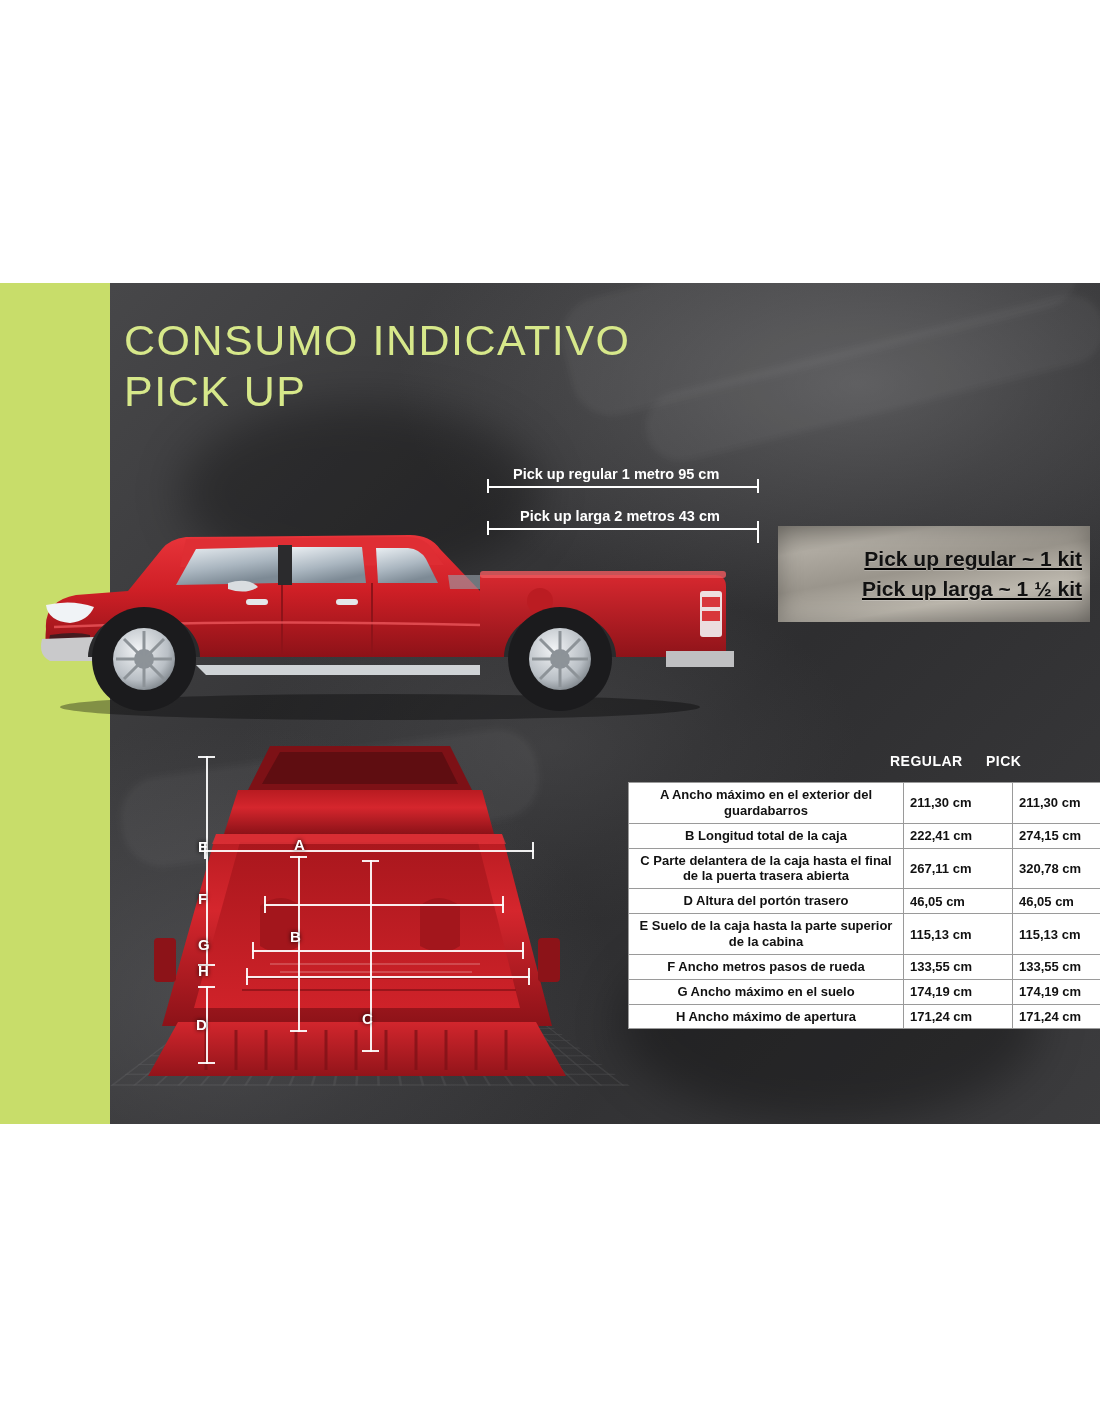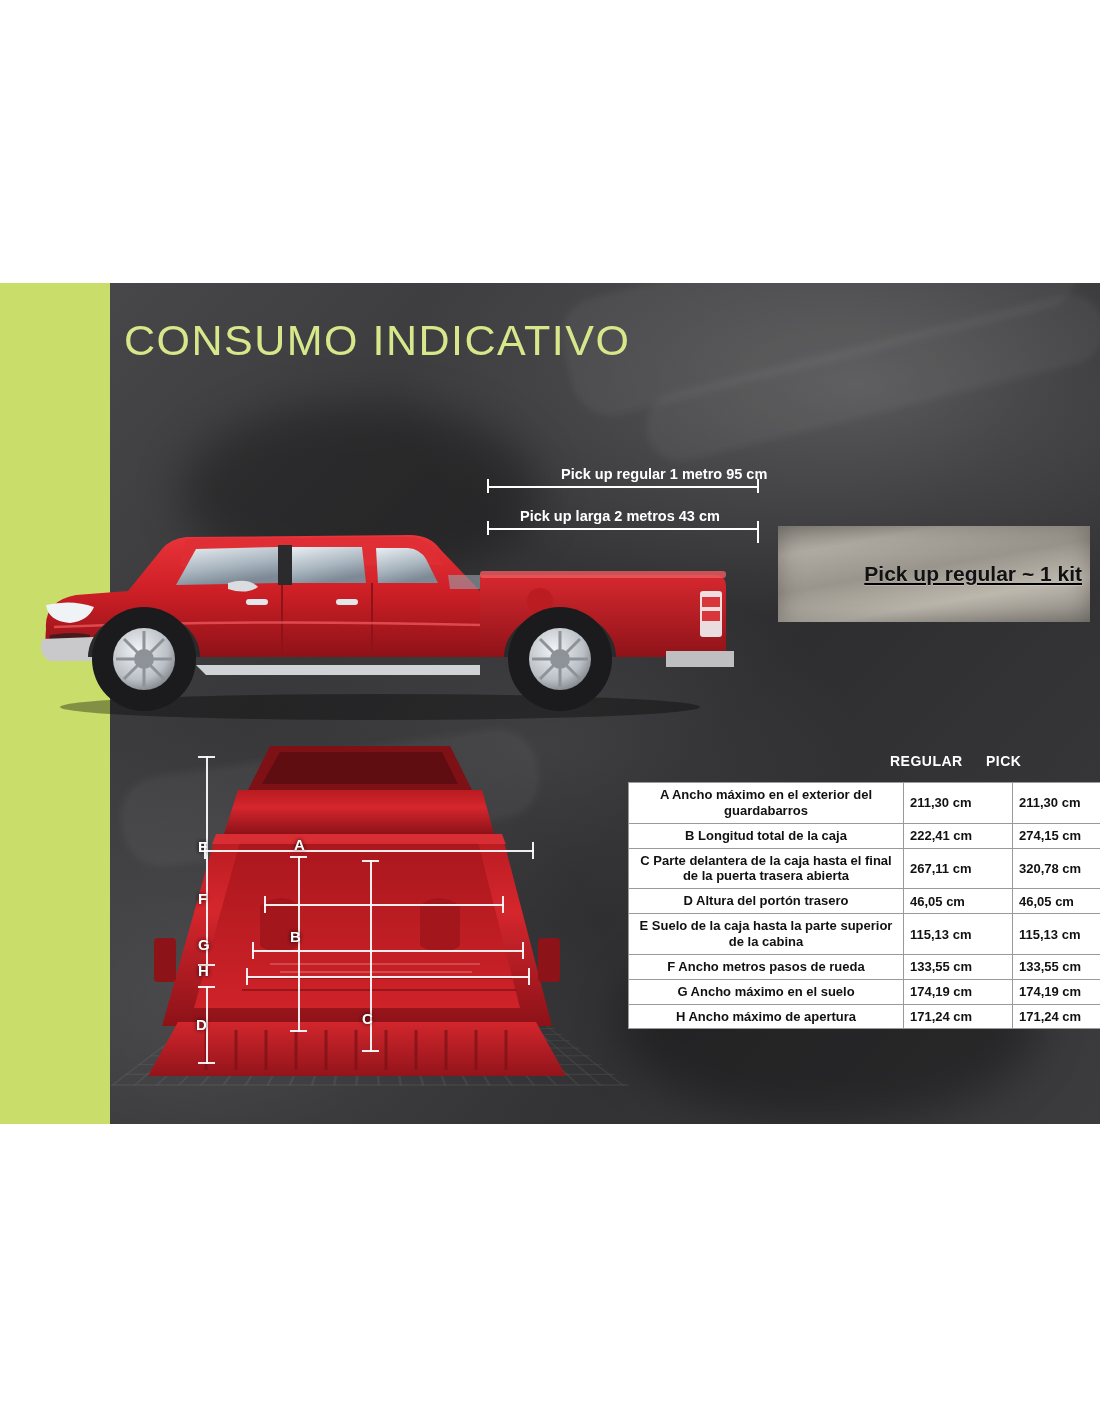--- a/index.html
+++ b/index.html
@@ -80,21 +80,21 @@
     height: 246px;
   }
   
   .callout {
     position: absolute;
     color: #ffffff;
     font-size: 14.5px;
     font-weight: bold;
     white-space: nowrap;
   }
-  .callout-1 { left: 513px; top: 183px; margin-left: 48px; }
+  .callout-1 { left: 513px; top: 183px; }
   .callout-2 { left: 520px; top: 225px; }
   .leader {
     position: absolute;
     background: #ffffff;
   }
   
   .kit-box {
     position: absolute;
     left: 778px;
     top: 243px;
@@ -200,20 +200,21 @@
     <div style="position:absolute;left:160px;top:700px;width:420px;height:130px;opacity:.12;background:
         repeating-linear-gradient(90deg, rgba(255,255,255,.5) 0 2px, rgba(0,0,0,0) 2px 18px),
         repeating-linear-gradient(0deg, rgba(255,255,255,.5) 0 2px, rgba(0,0,0,0) 2px 16px);
         transform:perspective(300px) rotateX(62deg);"></div>
   </div>
 
   <div class="green-band"></div>
 
   <div class="title-block">
     <span>CONSUMO INDICATIVO</span>
+    <span class="title-line2">PICK UP</span>
   </div>
 
   <div class="callout callout-1">Pick up regular 1 metro 95 cm</div>
   <div class="callout callout-2">Pick up larga  2 metros 43 cm</div>
 
   <div class="leader" style="left:487px; top:203px; width:272px; height:1.5px;"></div>
   <div class="leader" style="left:487px; top:196px; width:1.5px; height:14px;"></div>
   <div class="leader" style="left:757px; top:196px; width:1.5px; height:14px;"></div>
 
   <div class="leader" style="left:487px; top:245px; width:272px; height:1.5px;"></div>
@@ -313,20 +314,21 @@
         <path d="M114 200 L154 160"></path>
       <path d="M550 152 L550 208"></path>
         <path d="M522 180 L578 180"></path>
       <path d="M530 160 L570 200"></path>
         <path d="M530 200 L570 160"></path>
     </g>
   </svg>
 
   <div class="kit-box">
     <div class="kit-line">Pick up regular ~ 1 kit</div>
+    <div class="kit-line">Pick up larga ~ 1 ½ kit</div>
   </div>
 
   <div class="bed-wrap">
     <svg viewBox="0 0 500 345" width="500" height="345">
       <defs>
         <linearGradient id="bedRed2" x1="0" y1="0" x2="0" y2="1">
           <stop offset="0%" stop-color="#b81b21"></stop>
           <stop offset="40%" stop-color="#d5262d"></stop>
           <stop offset="100%" stop-color="#8c1218"></stop>
         </linearGradient>

